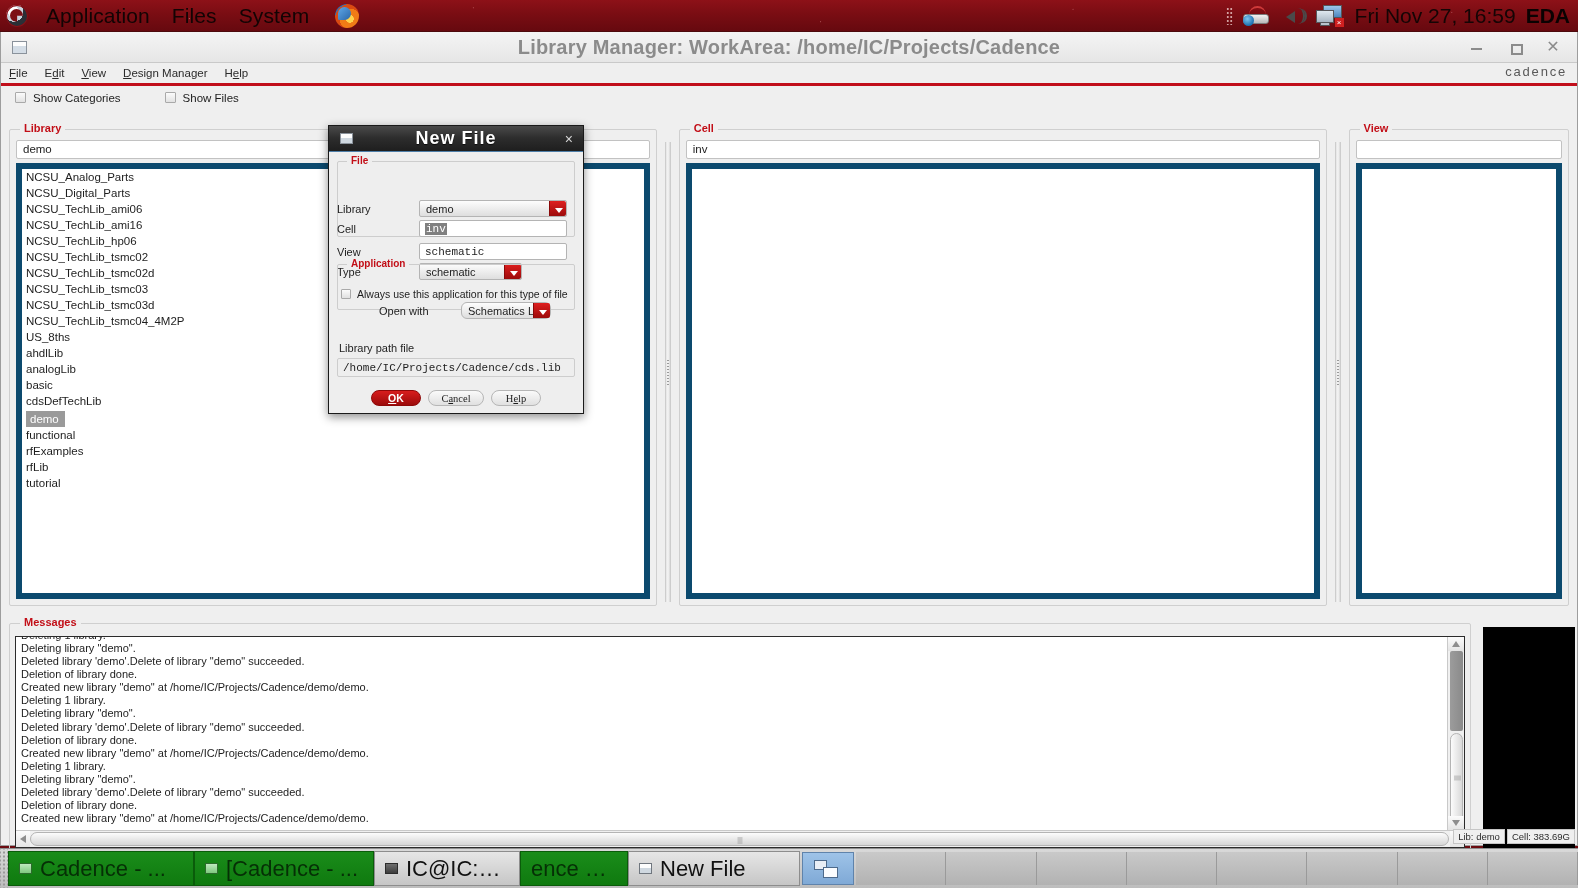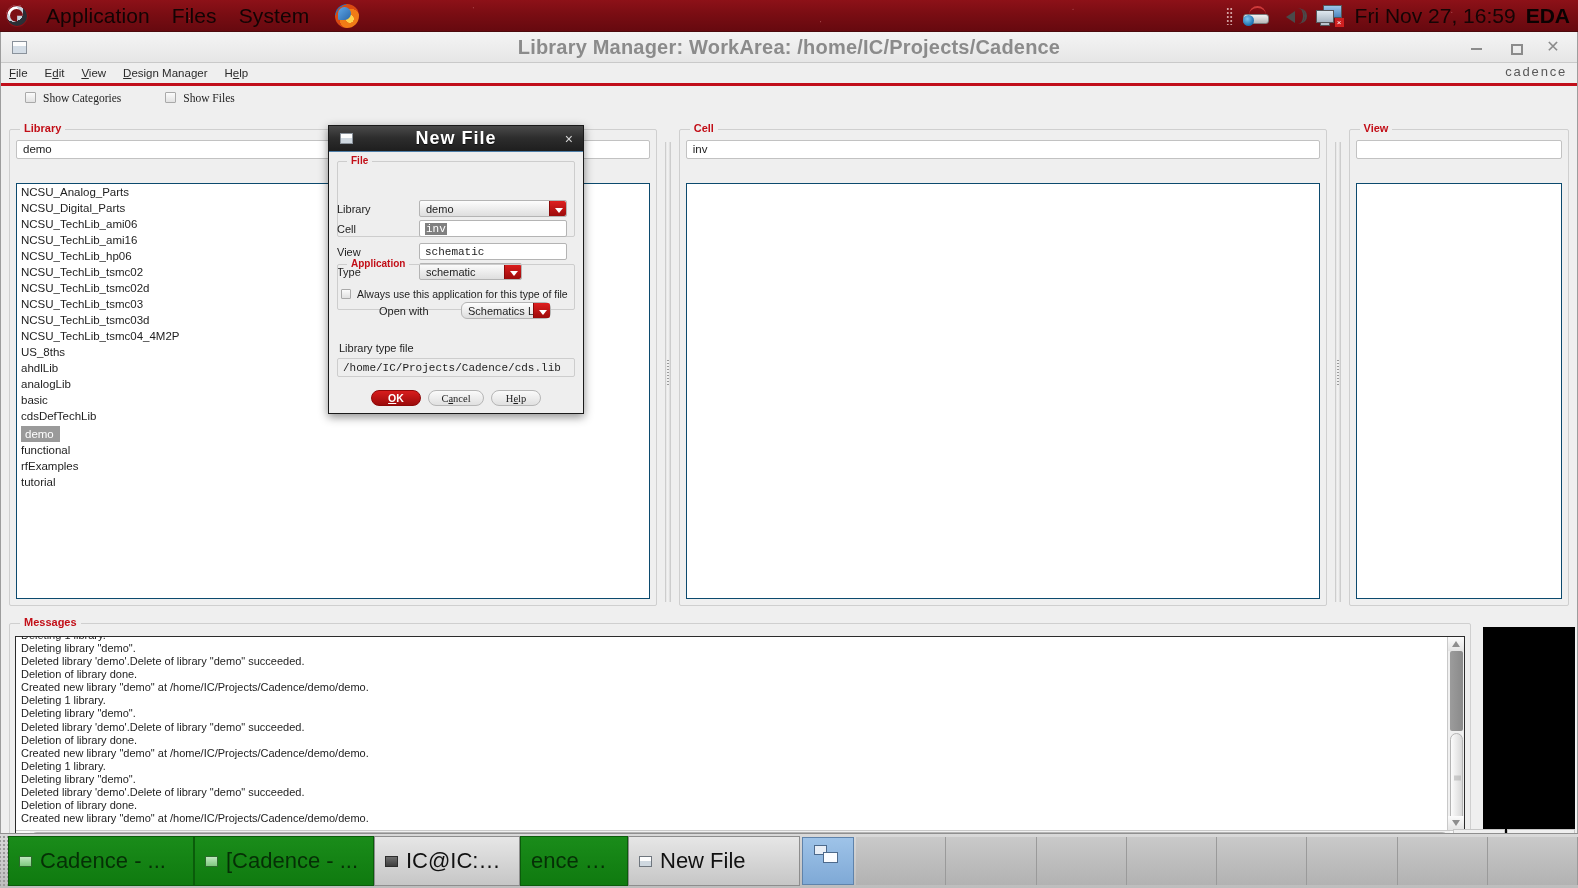--- a/index.html
+++ b/index.html
@@ -117,21 +117,21 @@
   }
   .mb-item { font-size:11.5px; color:#2b2b2b; cursor:pointer; white-space:nowrap;}
   .mb-item u { text-decoration: underline; }
   .cadence-logo {
     position:absolute; right:10px; top:1px;
     font-size:13px; color:#585858; letter-spacing:1.8px;
   }
   .red-rule { height:3px; background:#c10e1a; }
 
   
-  .chk-row { height:23px; display:flex; align-items:center; padding-left:24px; gap:44px; background:#efefef;font-family:Liberation Serif, serif; }
+  .chk-row { height:23px; display:flex; align-items:center; padding-left:14px; gap:44px; background:#efefef; }
   .chk { display:flex; align-items:center; gap:7px; cursor:pointer; }
   .chk .box {
     width:11px;height:11px; background:linear-gradient(180deg,#fbfbfb,#e2e2e2);
     border:1px solid #a9a9a9; border-radius:1px;
   }
   .chk .lbl { font-size:11.5px; color:#1d1d1d; white-space:nowrap;}
 
   
   .panes { position:absolute; left:0; top:88px; right:0; height:490px; display:flex; }
   .pane { position:relative; margin: 0; }
@@ -146,21 +146,21 @@
     position:absolute; left:10px; top:-8px; background:#efefef;
     padding:0 4px; font-size:11px; font-weight:bold; color:#c20e17;
   }
   .filter-box {
     position:absolute; left:6px; right:6px; top:10px; height:19px;
     background:#fff; border:1px solid #c2c2c2; border-radius:2px;
     font-size:11.5px; color:#1d1d1d; padding:2px 0 0 6px;
   }
   .list-box {
     position:absolute; left:6px; right:6px; top:33px; bottom:6px;
-    background:#fff; border:1px solid #0c4a6e; overflow:hidden;margin-top:20px;
+    background:#fff; border:6px solid #0c4a6e; overflow:hidden;
   }
   .list-item {
     font-size:11.5px; color:#1d1d1d; padding:1px 0 1px 4px;
     line-height:14px; white-space:nowrap; cursor:pointer;
   }
   .list-item.sel { background:#9a9a9a; color:#ffffff; display:inline-block; padding-right:6px;}
   .sel-wrap{ padding-left:4px; }
   .splitter {
     width:6px; margin-top:22px; margin-bottom:8px;
     background:linear-gradient(90deg,#e4e4e4,#f6f6f6,#d8d8d8);
@@ -277,21 +277,21 @@
     display:flex; align-items:center; padding-left:5px;
     font-family:"Liberation Mono", monospace; font-size:11px; color:#1d1d1d;}
   .dlg-buttons { position:absolute; left:0; right:0; bottom:9px; display:flex; justify-content:center; gap:7px;}
   .btn { height:16px; min-width:50px; border-radius:8px; font-size:10.5px;
     display:flex; align-items:center; justify-content:center; cursor:pointer; }
   .btn-ok { background:linear-gradient(180deg,#d81d1d,#9c0b0b); color:#fff; border:1px solid #8e0808; font-weight:bold;}
   .btn-sec { background:linear-gradient(180deg,#fafafa,#e0e0e0); color:#1d1d1d; border:1px solid #b6b6b6;font-family:Liberation Serif, serif;}
   .btn u{text-decoration:underline;}
 
   
-  .taskbar { position:absolute; left:0; bottom:0; width:1578px; height:55px;
+  .taskbar { position:absolute; left:0; bottom:0; width:1578px; height:40px;
     background:linear-gradient(180deg,#d9d9d9,#bdbdbd); display:flex; align-items:stretch;
     border-top:1px solid #8f8f8f;}
   .tb-grip { width:8px; background-image:radial-gradient(#9a9a9a 40%, transparent 41%);
     background-size:4px 4px; background-position:center; }
   .task {
     display:flex; align-items:center; gap:8px; padding:0 10px;
     border:1px solid #7a7a7a; margin:2px 0; cursor:pointer; white-space:nowrap;
   }
   .task.green { background:linear-gradient(180deg,#1a8c1a,#0f7a0f); color:#062f06; border-color:#0a5c0a;}
   .task.grey  { background:linear-gradient(180deg,#e6e6e6,#c6c6c6); color:#111; border-color:#8d8d8d;}
@@ -396,20 +396,21 @@
               <div class="list-item">NCSU_TechLib_tsmc03d</div>
               <div class="list-item">NCSU_TechLib_tsmc04_4M2P</div>
               <div class="list-item">US_8ths</div>
               <div class="list-item">ahdlLib</div>
               <div class="list-item">analogLib</div>
               <div class="list-item">basic</div>
               <div class="list-item">cdsDefTechLib</div>
               <div class="sel-wrap"><span class="list-item sel">demo</span></div>
               <div class="list-item">functional</div>
               <div class="list-item">rfExamples</div>
+              <div class="list-item">rfLib</div>
               <div class="list-item">tutorial</div>
             </div>
         </div>
       </div>
 
       <div class="splitter"></div>
 
       <div class="pane pane-cell">
         <div class="group">
           <div class="group-title">Cell</div>
@@ -529,21 +530,21 @@
           <span>Schematics L</span>
           <div class="arrowbtn"></div>
         </div>
       </div>
 
       <div class="dlg-chk">
         <div class="box"></div>
         <div class="lbl">Always use this application for this type of file</div>
       </div>
 
-      <div class="lpf-label">Library type file</div>
+      <div class="lpf-label">Library path file</div>
       <div class="lpf-field">/home/IC/Projects/Cadence/cds.lib</div>
 
       <div class="dlg-buttons">
         <div class="btn btn-ok" style="width:48px;"><u>O</u>K</div>
         <div class="btn btn-sec" style="width:56px;">C<u>a</u>ncel</div>
         <div class="btn btn-sec" style="width:48px;">H<u>e</u>lp</div>
       </div>
     </div>
   </div>
 

